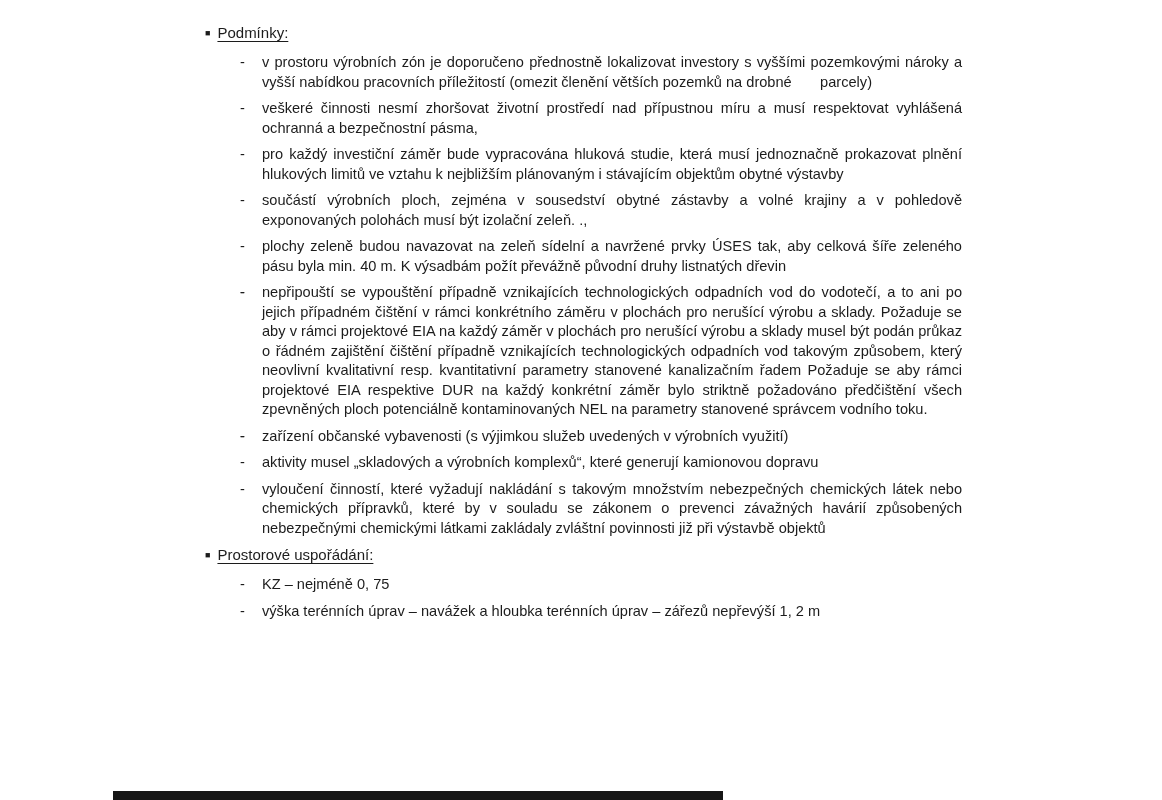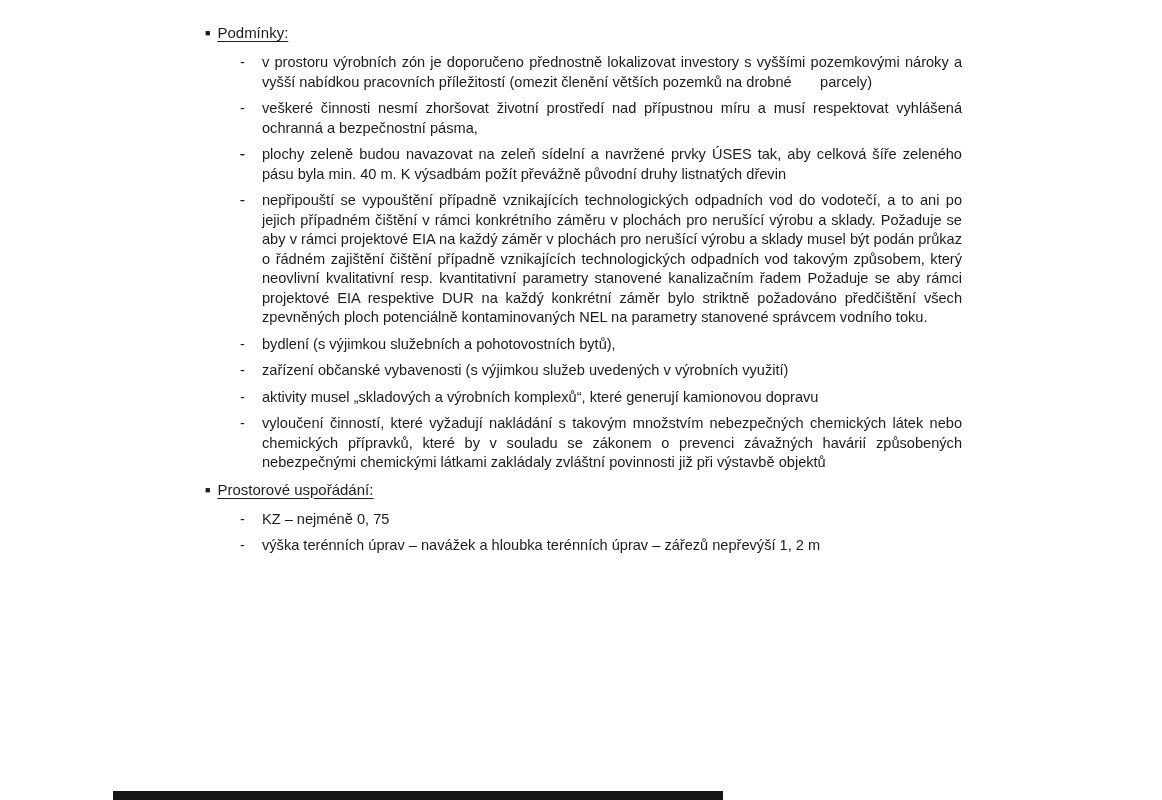--- a/index.html
+++ b/index.html
@@ -69,39 +69,40 @@
   <div class="item">
     <span class="dash">-</span>
     <span>v prostoru výrobních zón je doporučeno přednostně lokalizovat investory s vyššími pozemkovými nároky a vyšší nabídkou pracovních příležitostí (omezit členění větších pozemků na drobné&nbsp;&nbsp;&nbsp;&nbsp;&nbsp;&nbsp; parcely)</span>
   </div>
   <div class="item">
     <span class="dash">-</span>
     <span>veškeré činnosti nesmí zhoršovat životní prostředí nad přípustnou míru a musí respektovat vyhlášená ochranná a bezpečnostní pásma,</span>
   </div>
   <div class="item">
     <span class="dash">-</span>
+    <span>pro každý investiční záměr bude vypracována hluková studie, která musí jednoznačně prokazovat plnění hlukových limitů ve vztahu k nejbližším plánovaným i stávajícím objektům obytné výstavby</span>
   </div>
   <div class="item">
     <span class="dash">-</span>
+    <span>součástí výrobních ploch, zejména v sousedství obytné zástavby a volné krajiny a v pohledově exponovaných polohách musí být izolační zeleň. .,</span>
   </div>
   <div class="item">
     <span class="dash">-</span>
     <span>plochy zeleně budou navazovat na zeleň sídelní a navržené prvky ÚSES tak, aby celková šíře zeleného pásu byla min. 40 m. K výsadbám požít převážně původní druhy listnatých dřevin</span>
   </div>
   <div class="item">
     <span class="dash">-</span>
   </div>
   <div class="item">
     <span class="dash">-</span>
     <span>nepřipouští se vypouštění případně vznikajících technologických odpadních vod do vodotečí, a to ani po jejich případném čištění v rámci konkrétního záměru v plochách pro nerušící výrobu a sklady. Požaduje se aby v rámci projektové EIA na každý záměr v plochách pro nerušící výrobu a sklady musel být podán průkaz o řádném zajištění čištění případně vznikajících technologických odpadních vod takovým způsobem, který neovlivní kvalitativní resp. kvantitativní parametry stanovené kanalizačním řadem Požaduje se aby rámci projektové EIA respektive DUR na každý konkrétní záměr bylo striktně požadováno předčištění všech zpevněných ploch potenciálně kontaminovaných NEL na parametry stanovené správcem vodního toku.</span>
   </div>
 
   <div class="item">
     <span class="dash">-</span>
-    <span>bydlení (s výjimkou služebních a pohotovostních bytů),</span>
   </div>
   <div class="item">
     <span class="dash">-</span>
     <span>zařízení občanské vybavenosti (s výjimkou služeb uvedených v výrobních využití)</span>
   </div>
   <div class="item">
     <span class="dash">-</span>
     <span>aktivity musel „skladových a výrobních komplexů“, které generují kamionovou dopravu</span>
   </div>
   <div class="item">

